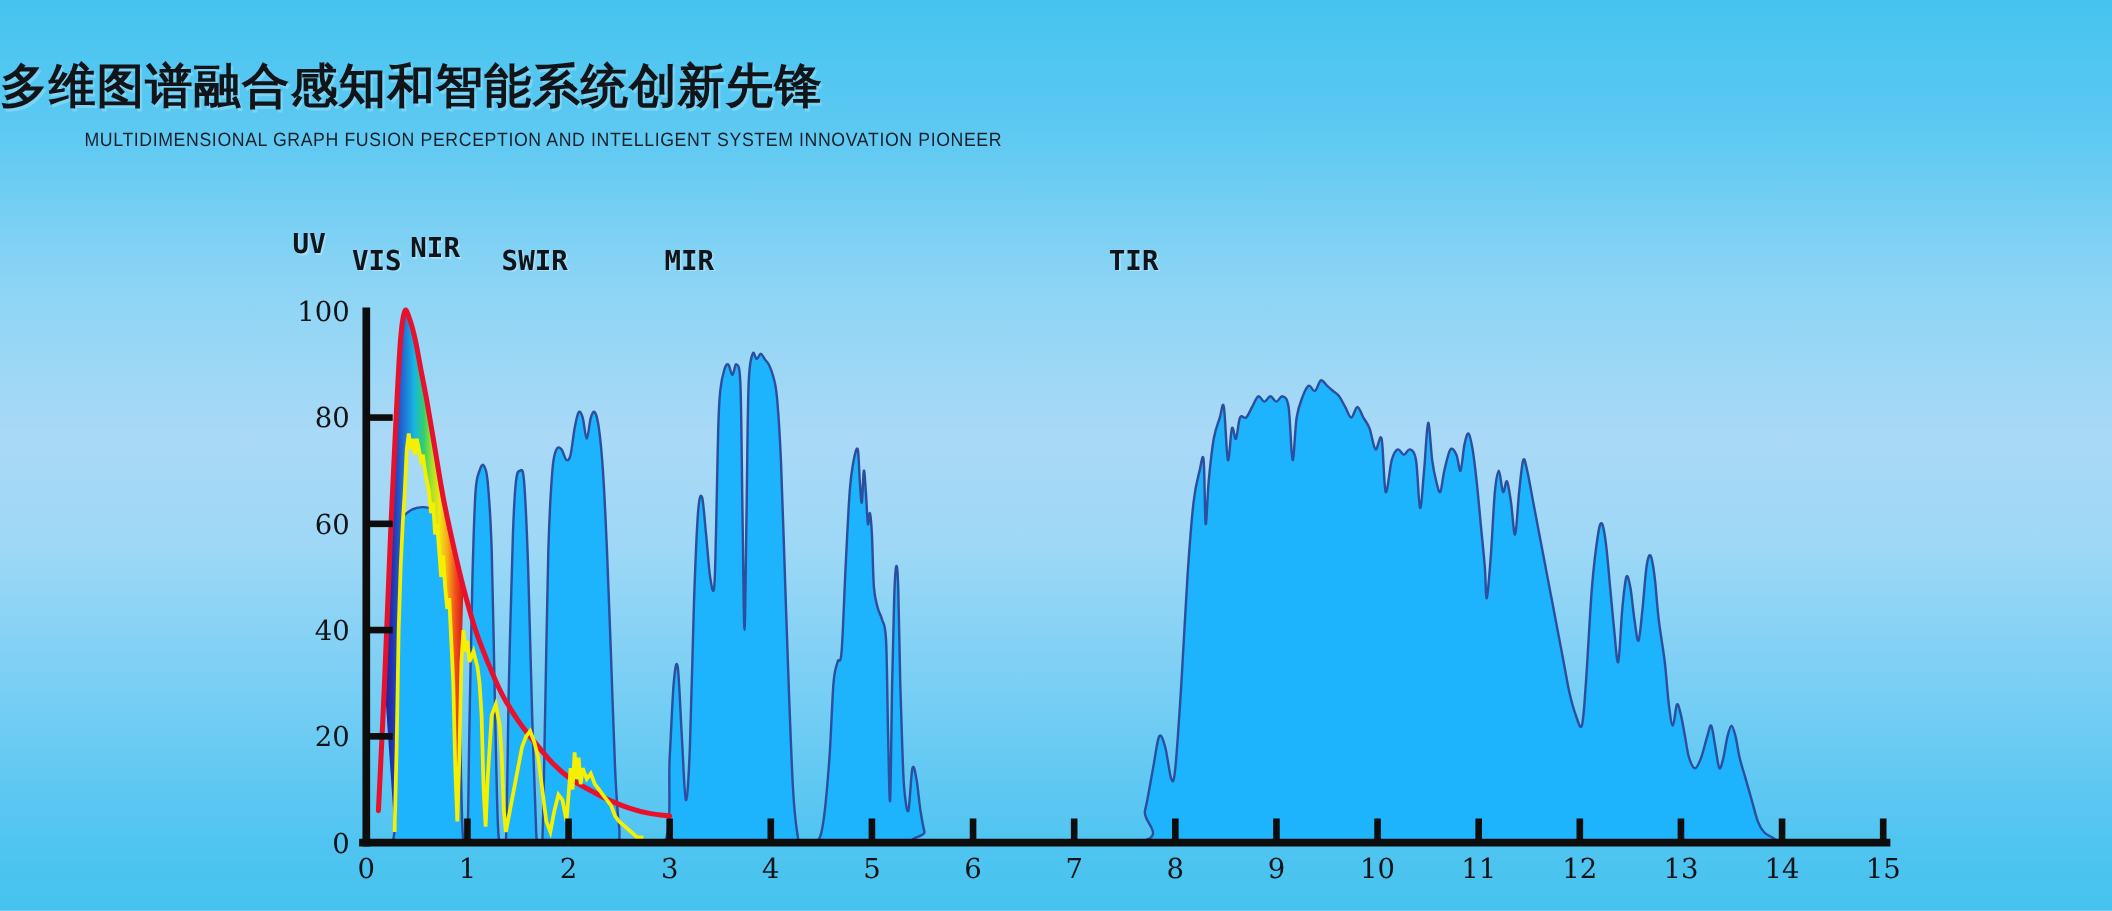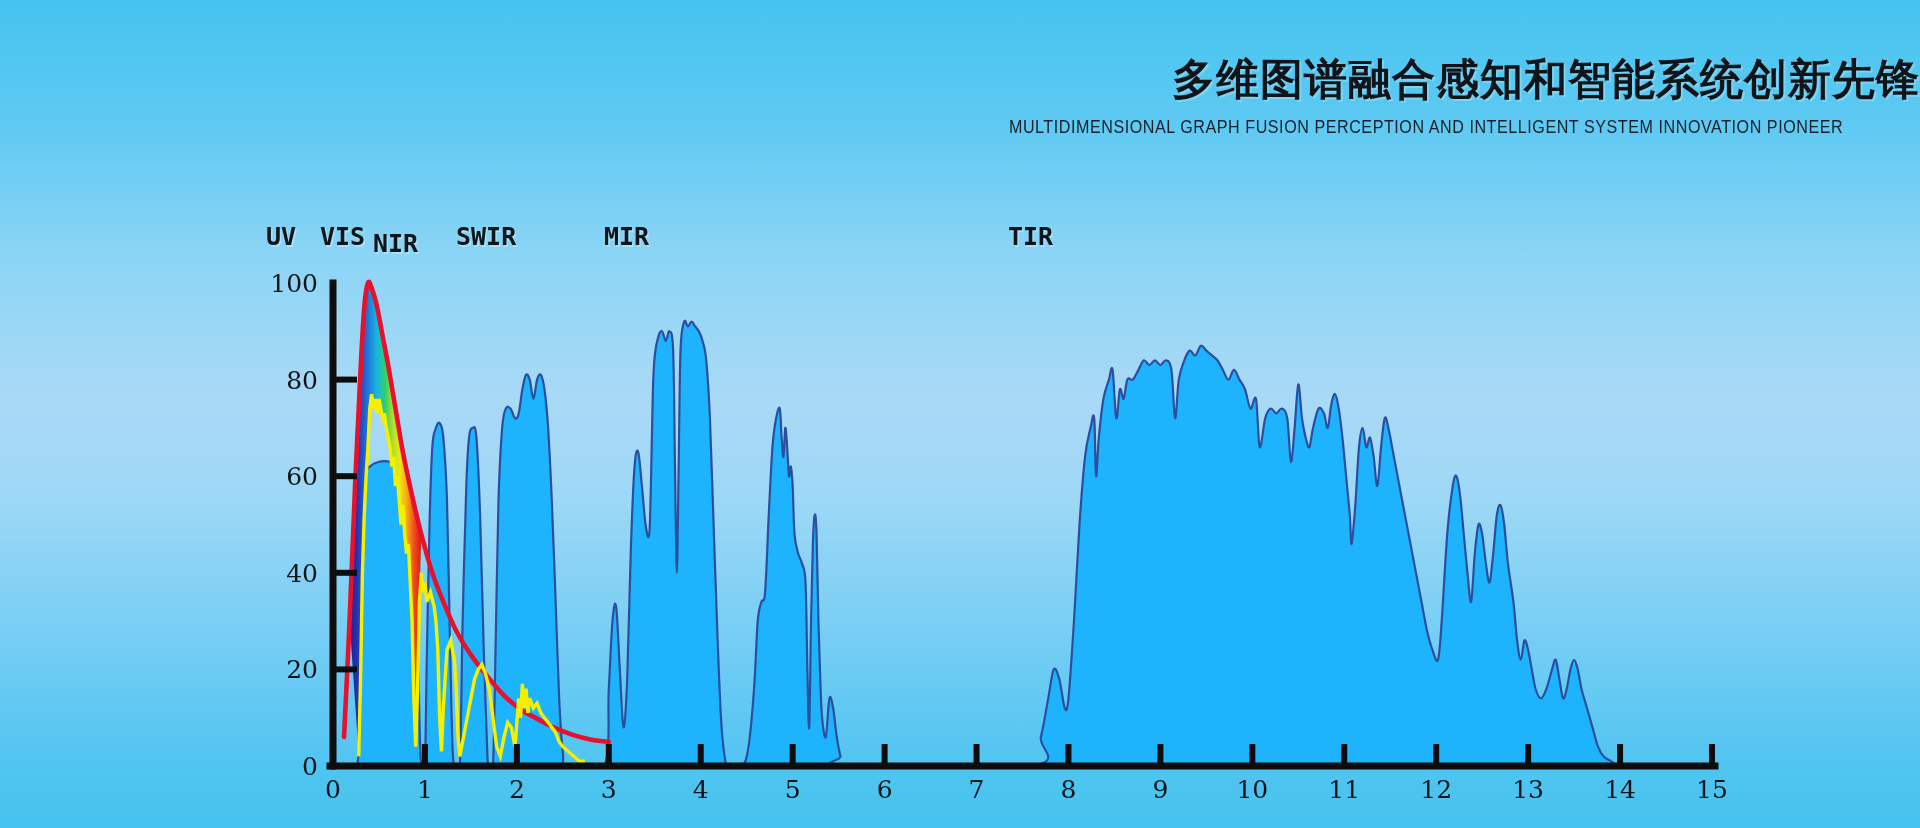--- a/index.html
+++ b/index.html
@@ -14,21 +14,21 @@
        #a9d9f6 48%,
        #9ed8f6 60%,
        #73cdf4 78%,
        #51c5f1 92%,
        #46c2ee 100%);
     position:relative;
   }
   #stage{position:absolute;inset:0;}
 
   
-  .title-block{position:absolute;left:0;top:56px;width:1920px;text-align:right;}
+  .title-block{position:absolute;left:0;top:56px;width:1920px;text-align:left;}
   .main-title{
     font-family:"DejaVu Sans","Liberation Sans",sans-serif;
     font-size:43px;font-weight:bold;color:#111418;
     letter-spacing:1px;line-height:1.1;margin:0;
     text-shadow:2px 2px 0 rgba(255,255,255,.22);
   }
   .sub-title{
     margin:14px 0 0 0;
     font-family:"Liberation Sans","DejaVu Sans",sans-serif;
     font-size:17.5px;font-weight:400;color:#17202a;
@@ -56,23 +56,23 @@
 </head>
 <body>
 
 <div id="stage">
 
   <div class="title-block">
     <h1 class="main-title">多维图谱融合感知和智能系统创新先锋</h1>
     <div class="sub-title">MULTIDIMENSIONAL GRAPH FUSION PERCEPTION AND INTELLIGENT SYSTEM INNOVATION PIONEER</div>
   </div>
 
-  <div class="band-label" style="left:266px;top:222px">UV</div>
+  <div class="band-label" style="left:266px;top:207px">UV</div>
   <div class="band-label" style="left:320px;top:222px">VIS</div>
-  <div class="band-label" style="left:373px;top:229px">NIR</div>
+  <div class="band-label" style="left:373px;top:211px">NIR</div>
   <div class="band-label" style="left:456px;top:222px">SWIR</div>
   <div class="band-label" style="left:604px;top:222px">MIR</div>
   <div class="band-label" style="left:1008px;top:222px">TIR</div>
 
   <svg id="chart" width="1920" height="828" aria-label="spectral chart">
     <defs>
 
       <linearGradient id="visGrad" x1="0" y1="0" x2="1" y2="0">
         <stop offset="0.00" stop-color="#2b1a8c"></stop>
         <stop offset="0.10" stop-color="#2233b0"></stop>

